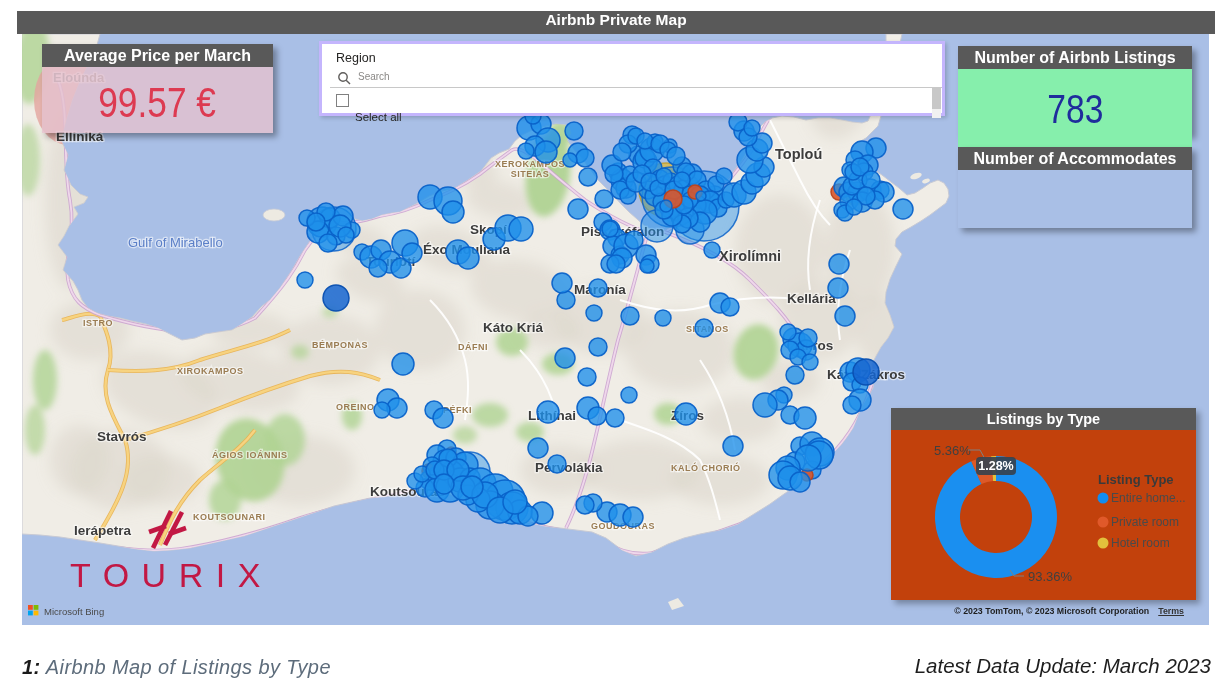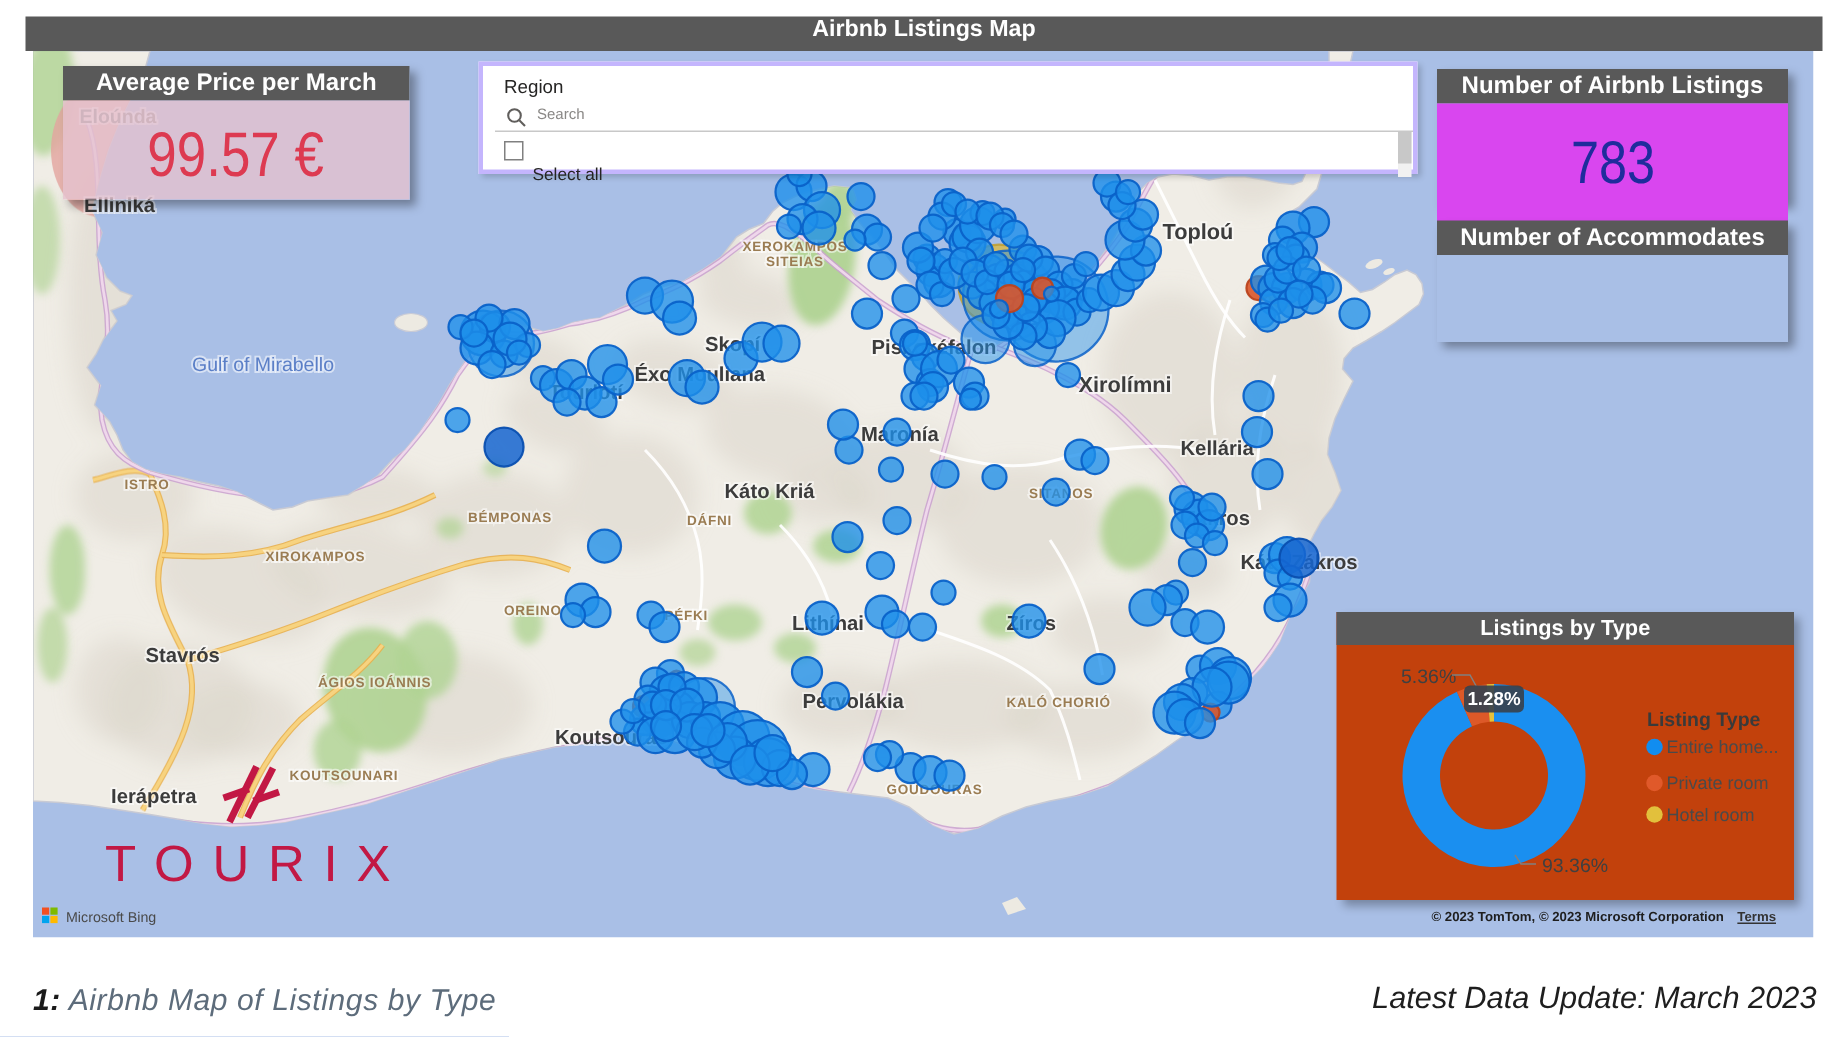--- a/index.html
+++ b/index.html
@@ -11,21 +11,21 @@
 .num { display:inline-block; transform:scaleX(0.84); }
 .dropdown { position:absolute; left:319px; top:41px; width:626px; height:75px; background:#FFFFFF; border:3px solid #c4b5fd; box-shadow:2px 2px 4px rgba(0,0,0,0.18); }
 .panel { position:absolute; left:891px; top:408px; width:305px; height:192px; background:#c2410c; box-shadow:4px 4px 6px rgba(0,0,0,0.3); }
 .footL { position:absolute; left:22px; top:656px; font-size:20px; font-style:italic; color:#5D6C7B; letter-spacing:0.4px; }
 .footL b { color:#1A1A1A; font-weight:700; }
 .footR { position:absolute; right:19px; top:654px; font-size:20.5px; font-style:italic; color:#1E1E1E; }
 .attr { position:absolute; right:46px; top:606px; font-size:8.8px; color:#1E1E1E; font-weight:600; }
 .attr span { text-decoration:underline; margin-left:9px; color:#333; }
 </style></head>
 <body>
-<div class="titlebar">Airbnb Listings Map</div>
+<div class="titlebar">Airbnb Private Map</div>
 <div class="map">
 <svg width="1187" height="591" viewBox="22 34 1187 591">
 <defs>
 <filter id="soft" x="-50%" y="-50%" width="200%" height="200%">
           <feGaussianBlur stdDeviation="3"></feGaussianBlur>
         </filter>
 <filter id="soft2" x="-50%" y="-50%" width="200%" height="200%">
           <feGaussianBlur stdDeviation="7"></feGaussianBlur>
         </filter>
 <clipPath id="landclip">
@@ -480,21 +480,21 @@
  <div style="position:absolute; left:8px; top:43px; width:612px; border-top:1px solid #C8C8C8;"></div>
  <div style="position:absolute; left:14px; top:50px; width:13px; height:13px; border:1px solid #808080; background:#FFF;"></div>
  <div style="position:absolute; left:33px; top:50px; font-size:11.5px; color:#252423;margin-top:17px;">Select all</div>
  <div style="position:absolute; right:1px; top:44px; width:9px; height:30px; background:#F1F1F1;">
       <div style="width:9px; height:21px; background:#C8C8C8;"></div>
     </div>
 </div>
 
 <div class="card" style="left:958px; top:46px; width:234px; height:89px;">
  <div class="cardhead">Number of Airbnb Listings</div>
- <div class="cardbody" style="height:80px; background:#d946ef;">
+ <div class="cardbody" style="height:80px; background:#86efac;">
   <span class="num" style="font-size:40px; color:#1F2C9C;">783</span>
  </div>
 </div>
 
 <div class="card" style="left:958px; top:147px; width:234px; height:81px;">
  <div class="cardhead">Number of Accommodates</div>
 </div>
 
 <div class="panel">
  <div class="cardhead" style="height:22px; line-height:22px; font-size:14.5px;">Listings by Type</div>

